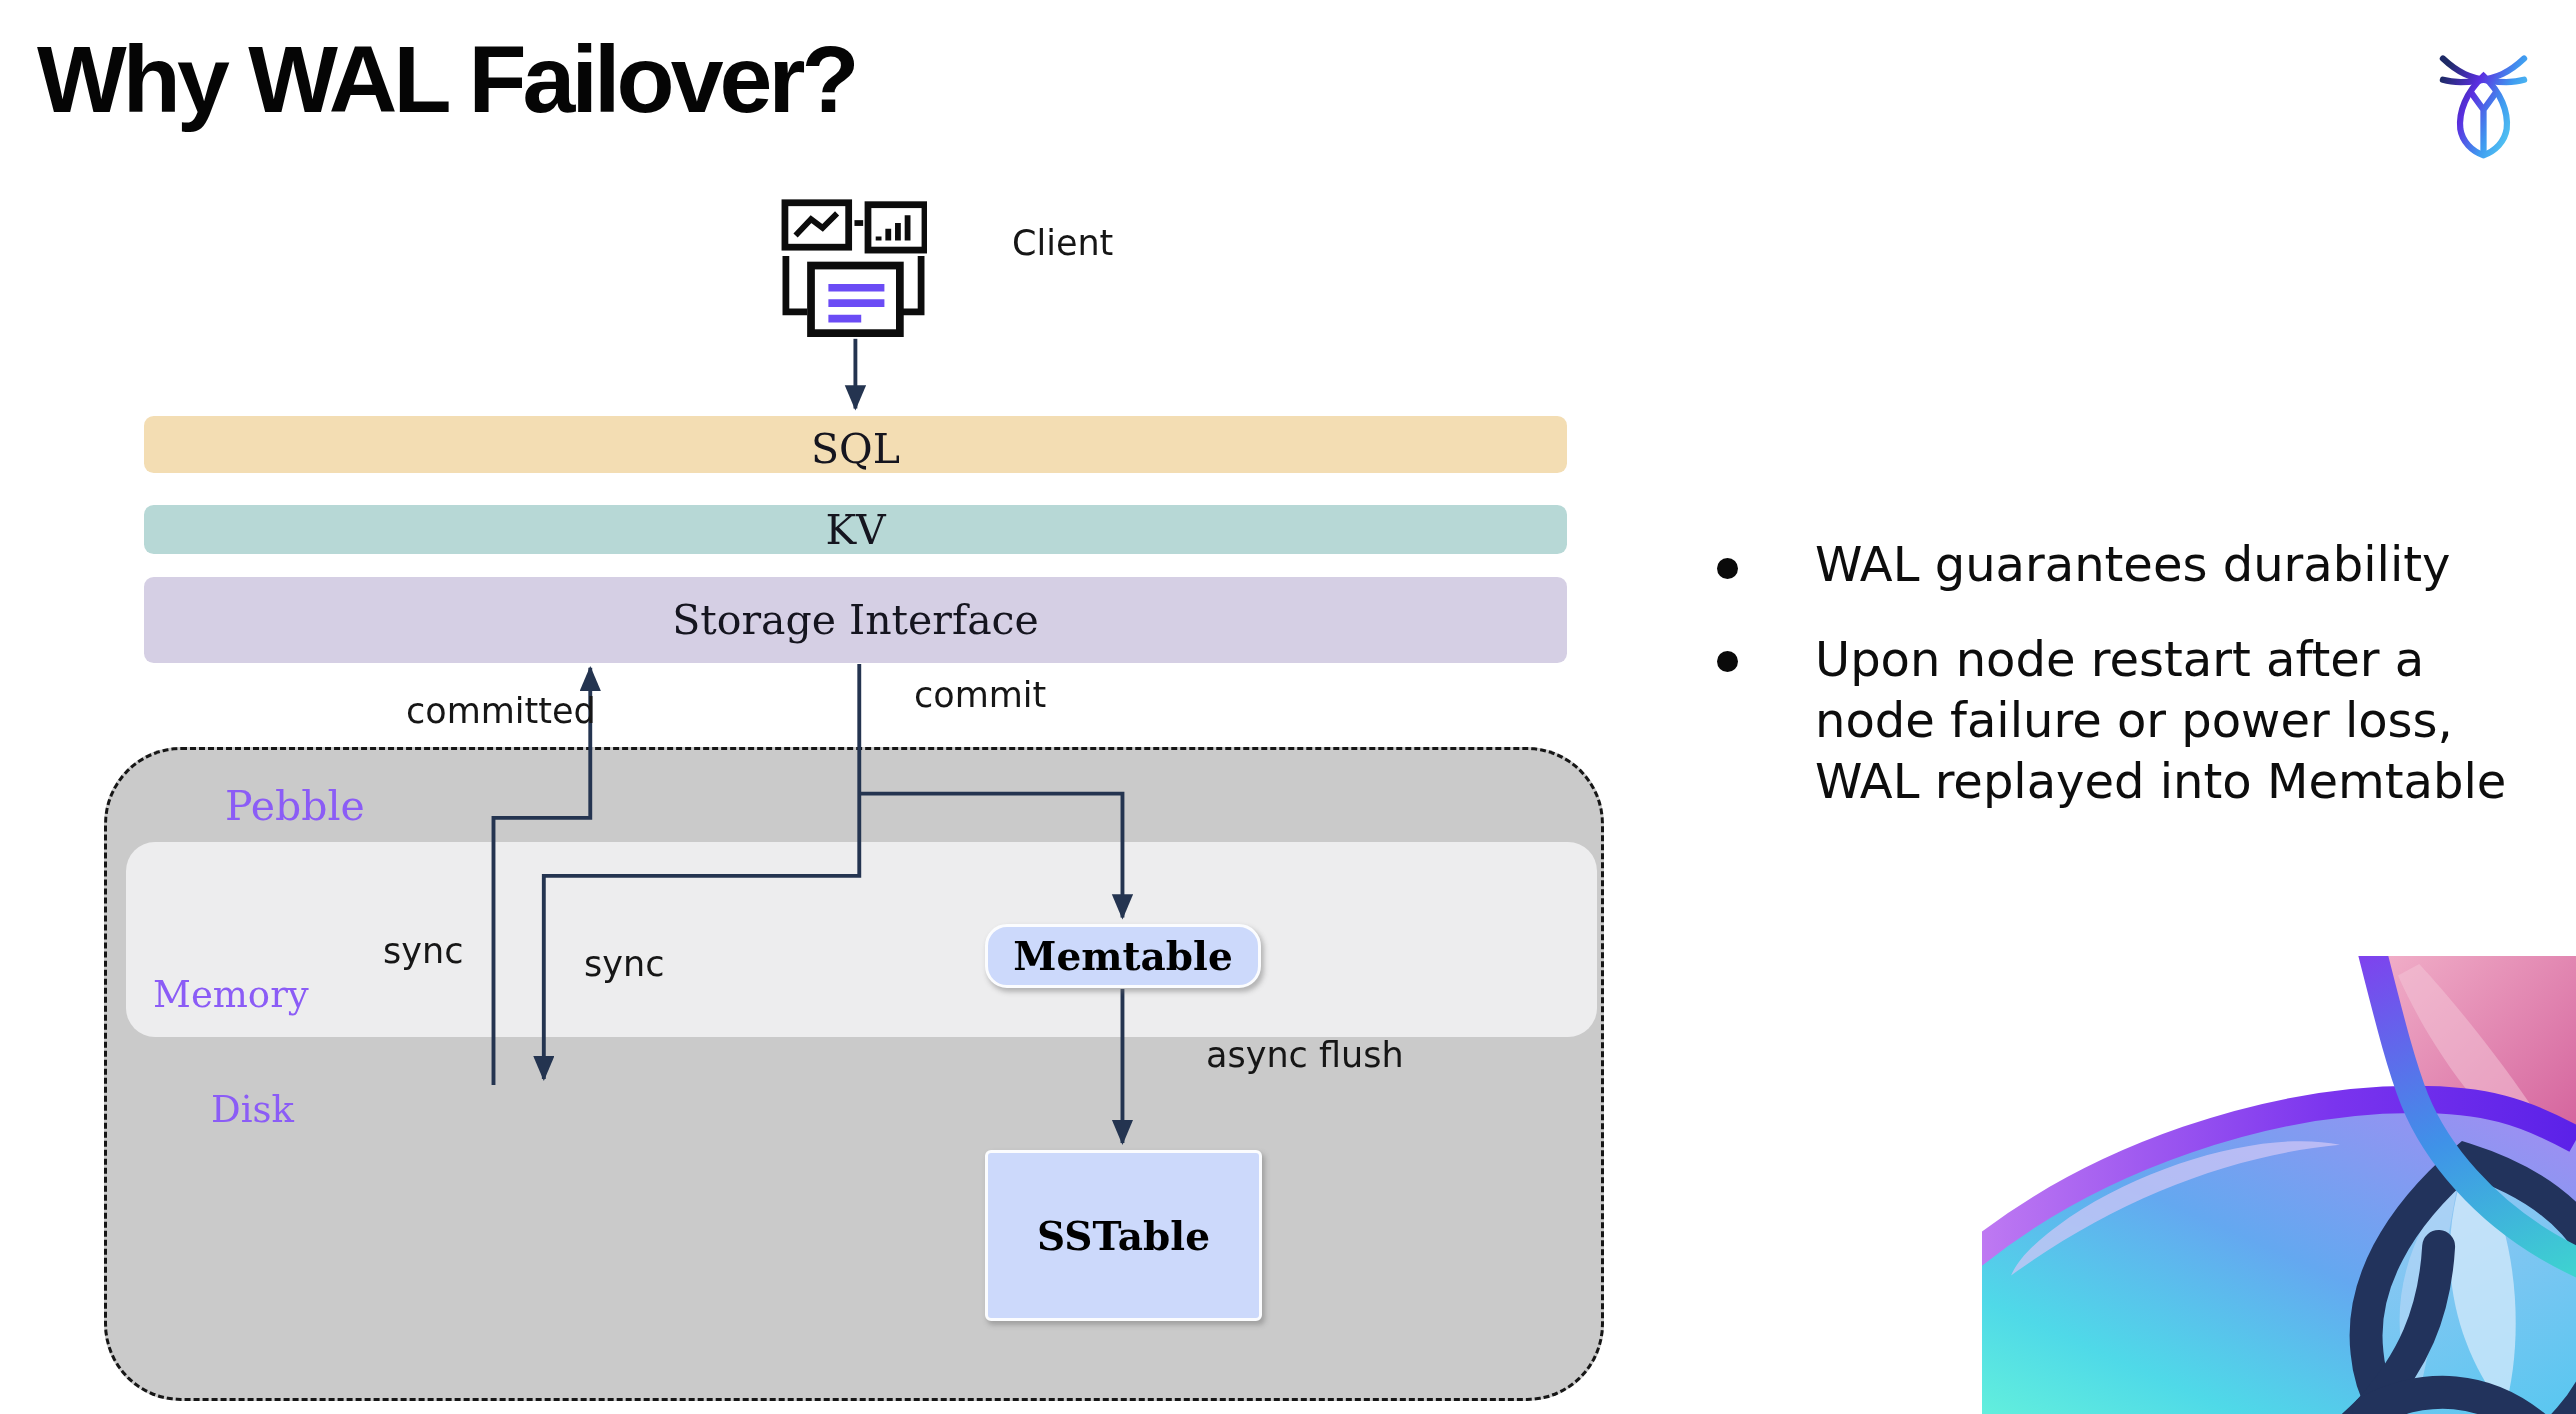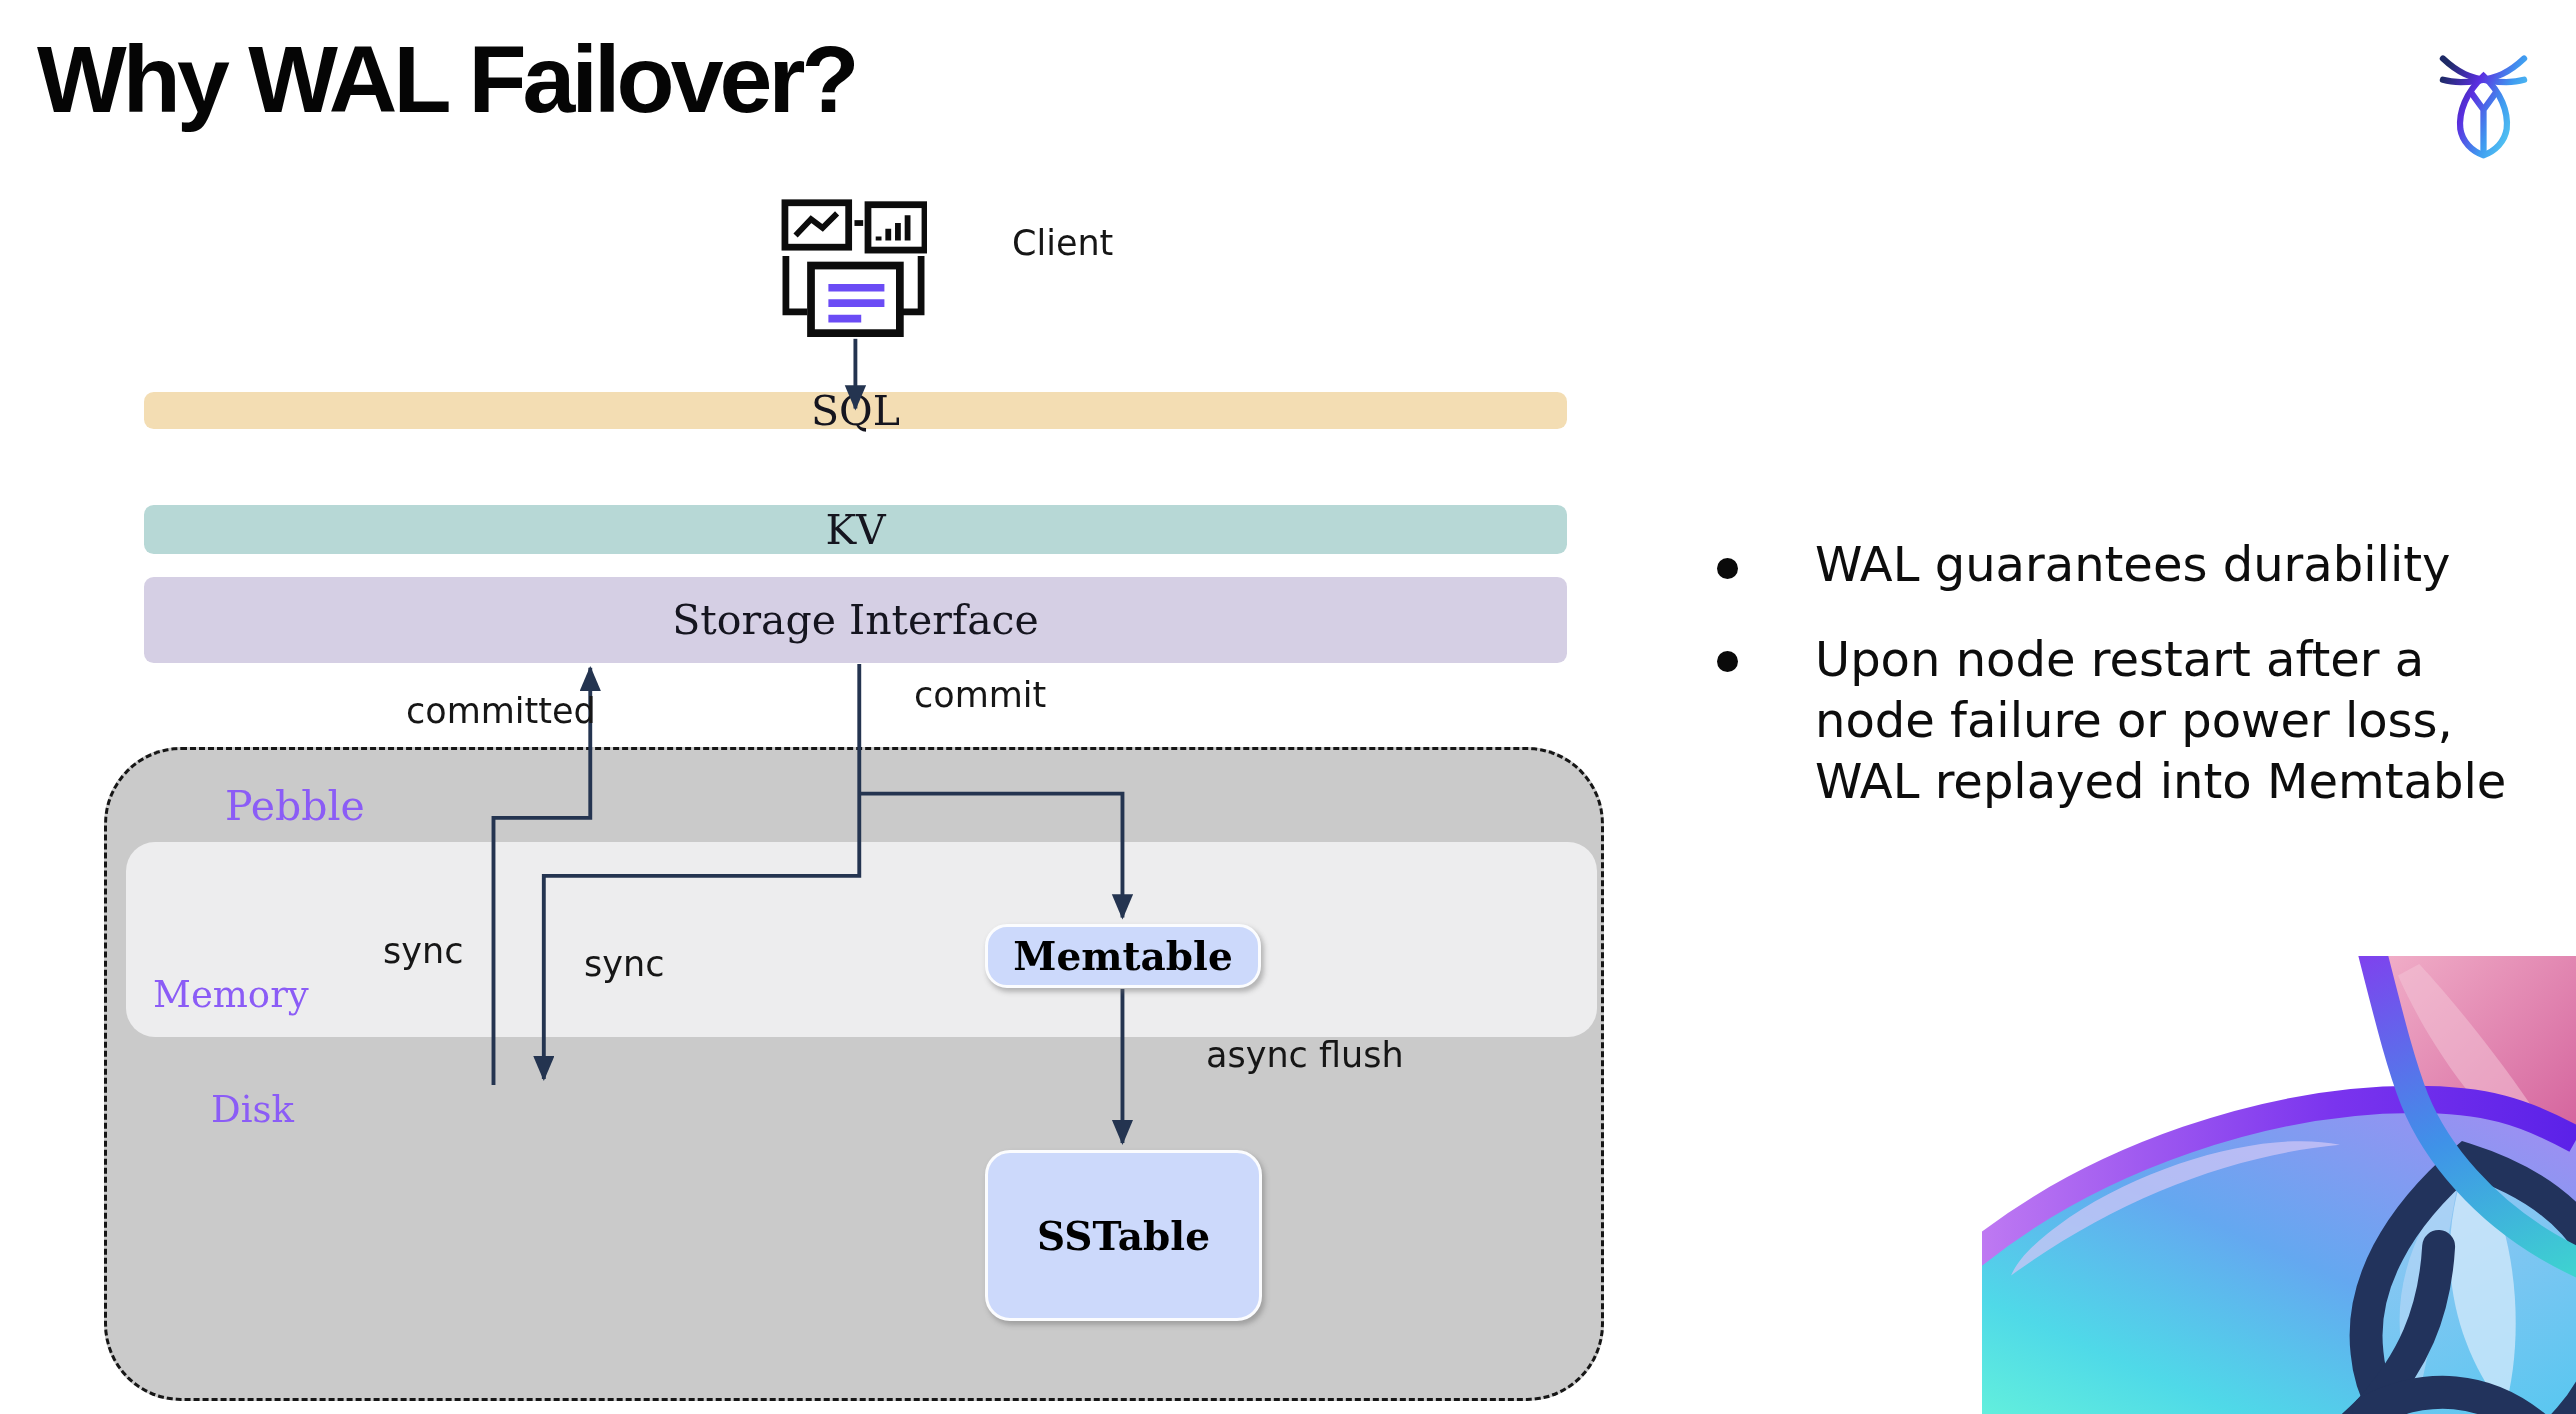--- a/index.html
+++ b/index.html
@@ -11,21 +11,21 @@
   
   .title{
     left:37px;top:25px;font-family:"Liberation Sans",sans-serif;font-weight:700;
     font-size:95px;letter-spacing:-3.9px;color:#050505;white-space:nowrap;
   }
   
   .bar{
     left:144px;width:1423px;border-radius:9.7px;display:flex;align-items:center;justify-content:center;
     font-family:"DejaVu Serif",serif;font-size:41px;color:#15151f;
   }
-  .bar.sql{top:392px;height:37px;background:var(--sql-bar,#f3ddb3);}
+  .bar.sql{top:416px;height:57px;background:var(--sql-bar,#f3ddb3);align-items:flex-end;}
   .bar.kv{top:505px;height:49px;background:var(--kv-bar,#b7d8d6);}
   .bar.storage{top:577px;height:86px;background:var(--storage-bar,#d5cfe4);}
   
   .pebble{
     left:104px;top:747px;width:1500px;height:654px;box-sizing:border-box;
     background:var(--pebble-fill,#cacaca);border:3.9px dashed #161616;border-radius:77px;
   }
   .memoryband{
     left:126px;top:842px;width:1471px;height:195px;border-radius:29px;
     background:var(--memory-fill,#ededee);
@@ -43,21 +43,21 @@
   .client-label{left:1012px;top:223px;font-size:35px;}
   
   .node{
     box-sizing:border-box;background:var(--node-fill,#ccd9fb);border:3.9px solid #fbfcfe;
     box-shadow:2.9px 3.9px 5.8px rgba(110,110,110,.45);
     display:flex;align-items:center;justify-content:center;
     font-family:"DejaVu Serif",serif;font-weight:bold;font-size:39px;color:#000;
   }
   .node.memtable{left:985px;top:924px;width:276px;height:64px;border-radius:22px;}
   .node.wal{left:453px;top:1087px;width:186px;height:169px;border-radius:25px;}
-  .node.sstable{left:985px;top:1150px;width:277px;height:171px;border-radius:25px;}
+  .node.sstable{left:985px;top:1150px;width:277px;height:171px;border-radius:6px;}
   
   .bullet-dot{width:21px;height:21px;border-radius:50%;background:#0a0a0a;}
   .dot1{left:1717px;top:558px;}
   .dot2{left:1717px;top:651px;}
   .bullet-text{font-size:48px;line-height:61px;color:#0d0d0d;}
   .bt1{left:1815px;top:534px;}
   .bt2{left:1815px;top:629px;}
   svg{display:block;}
 </style>
 </head>

